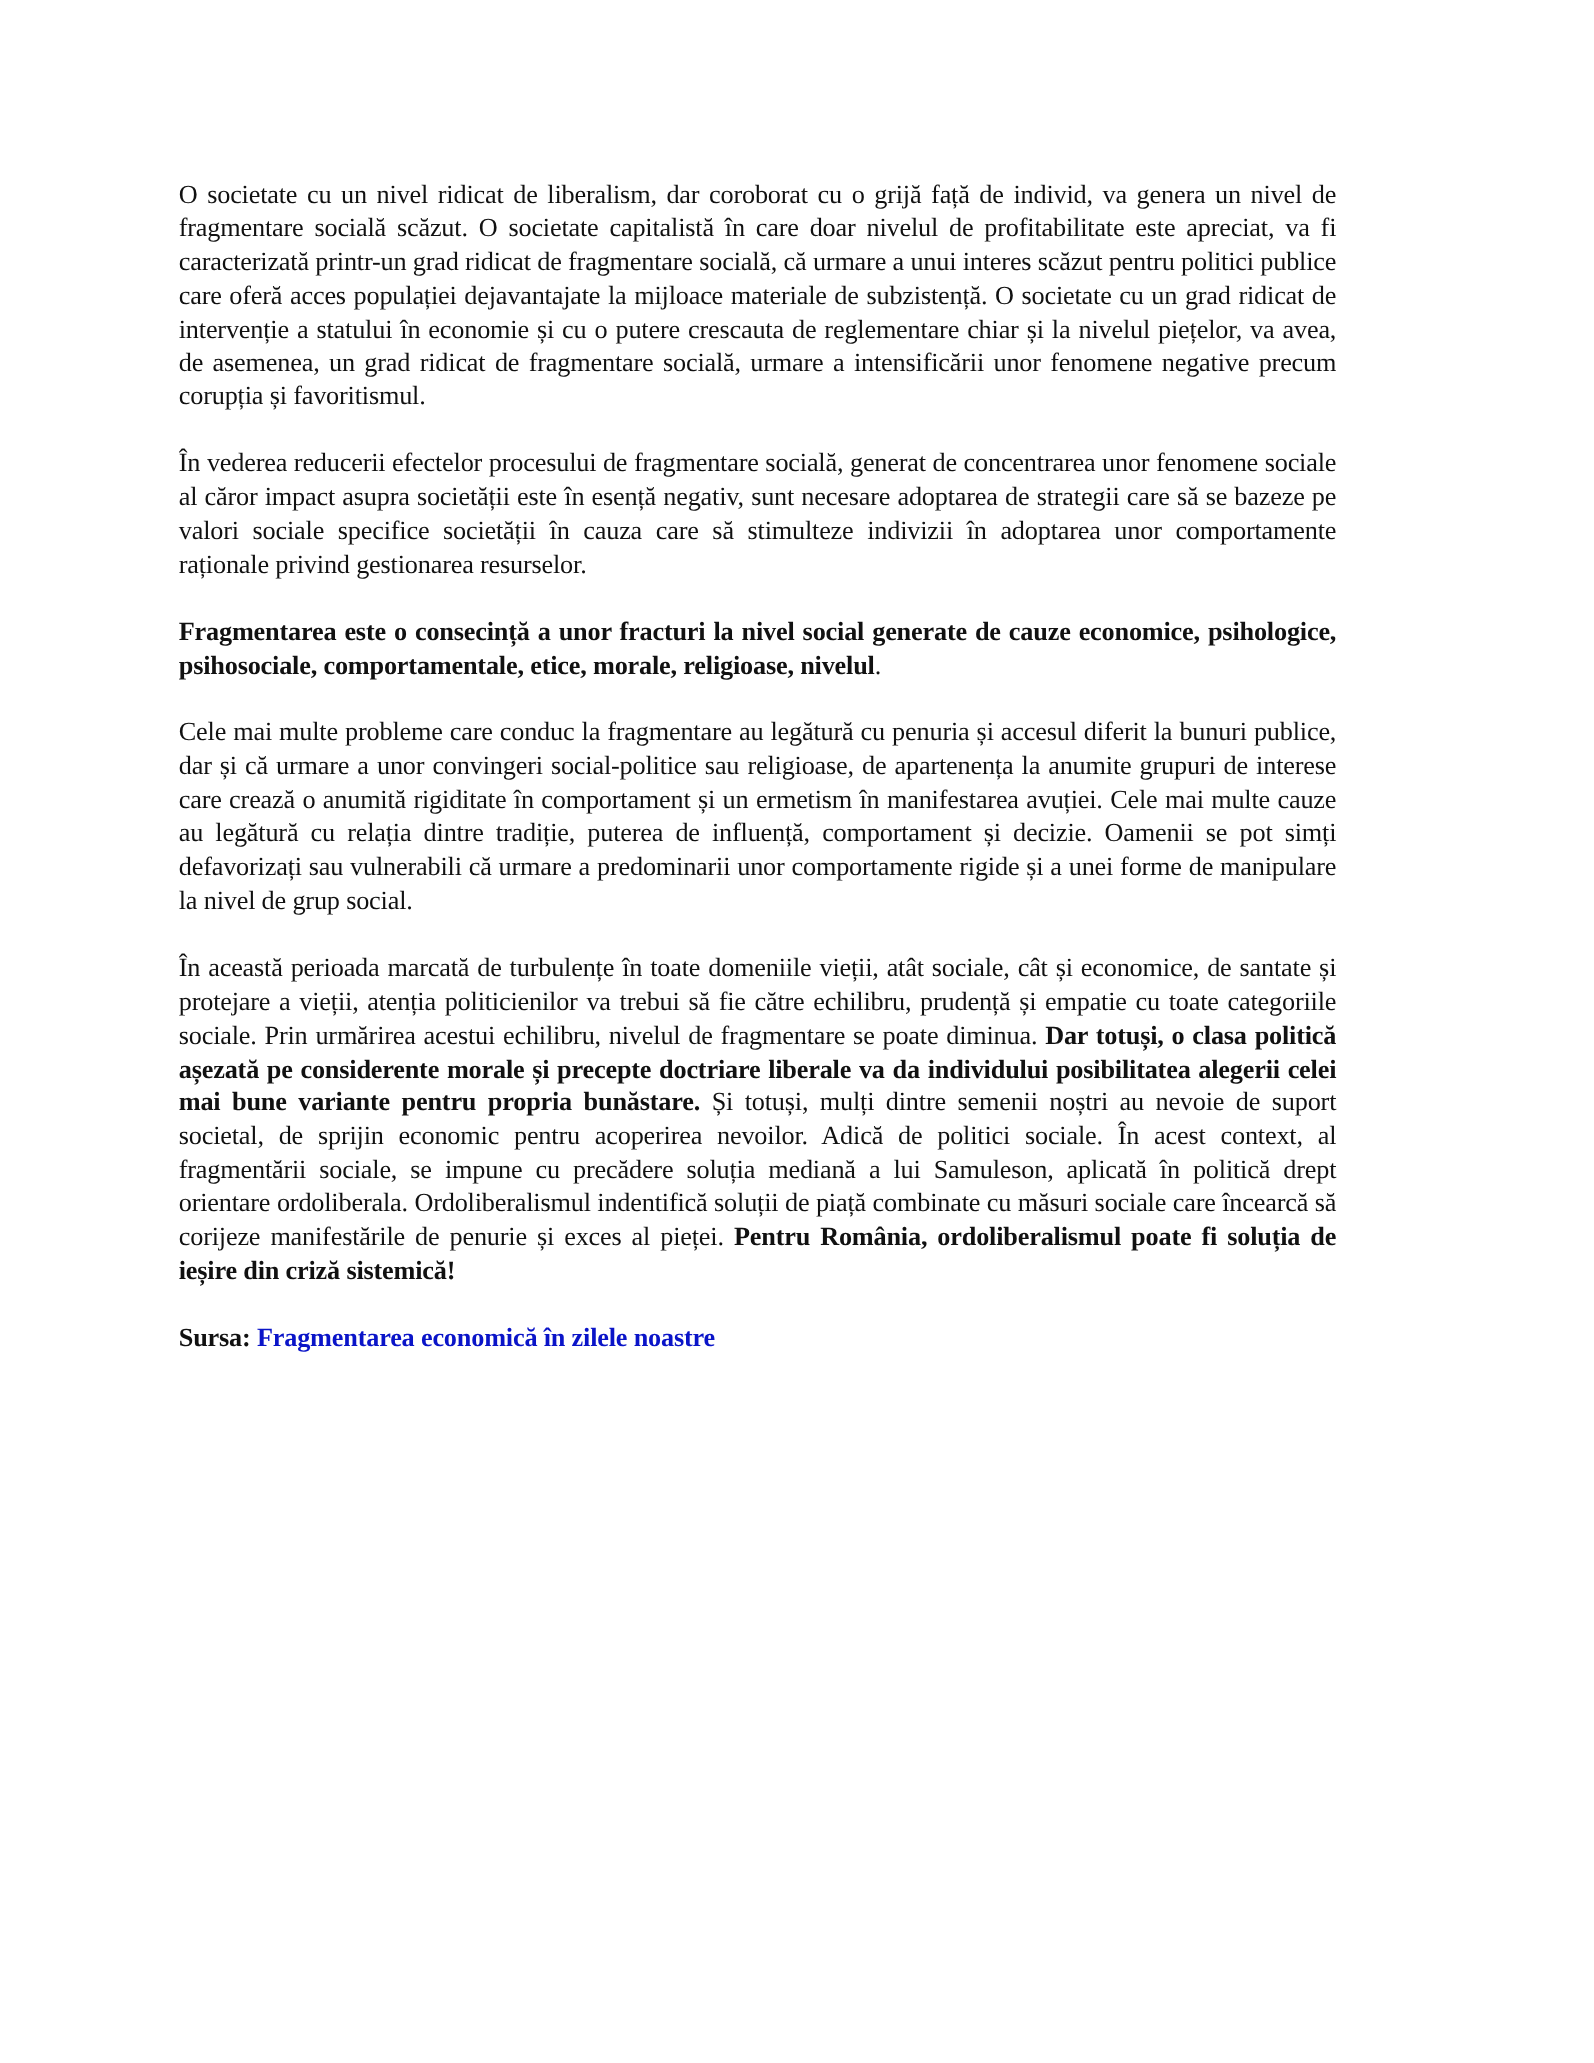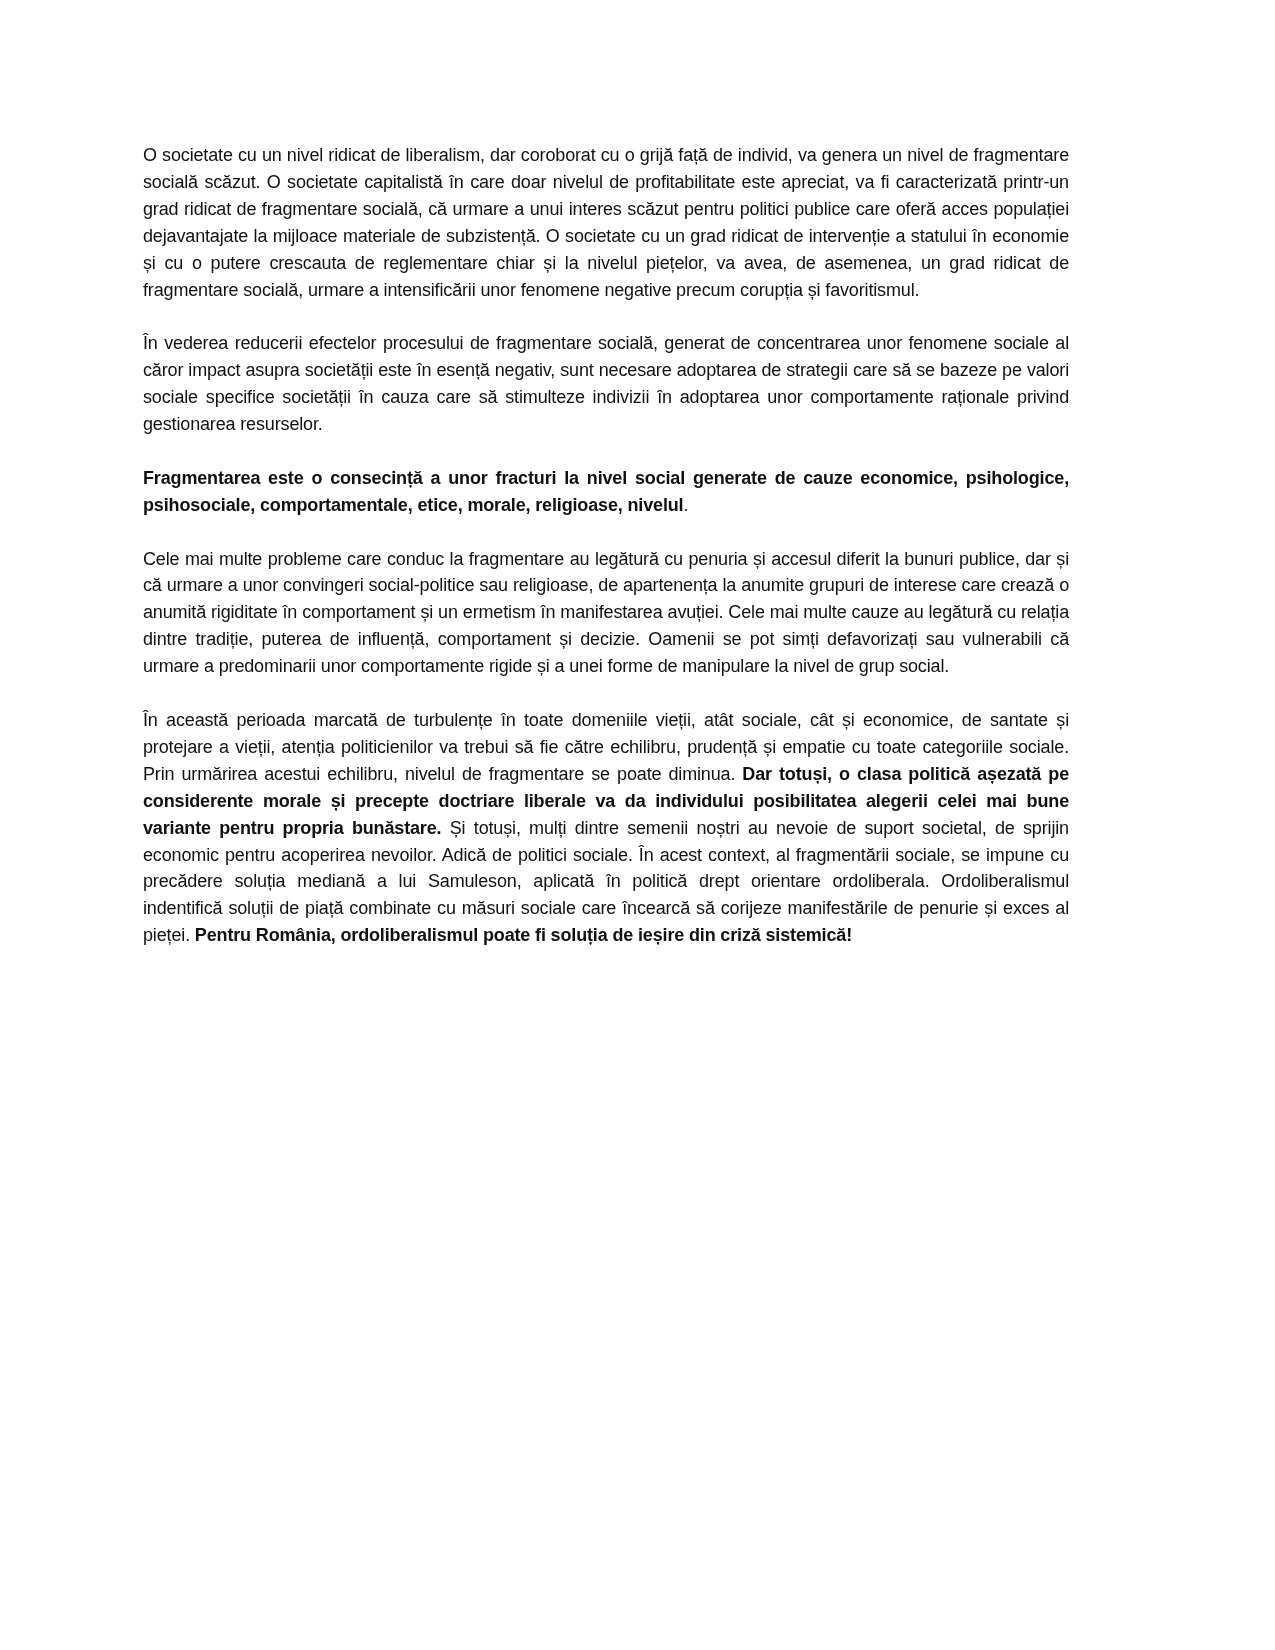--- a/index.html
+++ b/index.html
@@ -11,22 +11,22 @@
       width: 1275px;
       height: 1650px;
       position: relative;
       overflow: hidden;
     }
     .page {
       position: absolute;
       left: 143px;
       top: 142px;
       width: 926px;
-      font-family: Liberation Sans, sans-serif;
-      font-size: 18px;
+      font-family: Liberation Serif, serif;
+      font-size: 21px;
       line-height: 26.9px;
       color: #111111;
       letter-spacing: -0.15px;
     }
     .para {
       margin: 0 0 26.9px 0;
       text-align: justify;
     }
     .bold {
       font-weight: bold;
@@ -50,14 +50,15 @@
 
   <p class="para"><span>În vederea reducerii efectelor procesului de fragmentare socială, generat de concentrarea unor fenomene sociale al căror impact asupra societății este în esență negativ, sunt necesare adoptarea de strategii care să se bazeze pe valori sociale specifice societății în cauza care să stimulteze indivizii în adoptarea unor comportamente raționale privind gestionarea resurselor.</span></p>
 
   <p class="para"><span class="bold">Fragmentarea este o consecință a unor fracturi la nivel social generate de cauze economice, psihologice, psihosociale, comportamentale, etice, morale, religioase, nivelul</span><span>.</span></p>
 
   <p class="para"><span>Cele mai multe probleme care conduc la fragmentare au legătură cu penuria și accesul diferit la bunuri publice, dar și că urmare a unor convingeri social-politice sau religioase, de apartenența la anumite grupuri de interese care crează o anumită rigiditate în comportament și un ermetism în manifestarea avuției. Cele mai multe cauze au legătură cu relația dintre tradiție, puterea de influență, comportament și decizie. Oamenii se pot simți defavorizați sau vulnerabili că urmare a predominarii unor comportamente rigide și a unei forme de manipulare la nivel de grup social.</span></p>
 
   <p class="para"><span>În această perioada marcată de turbulențe în toate domeniile vieții, atât sociale, cât și economice, de santate și protejare a vieții, atenția politicienilor va trebui să fie către echilibru, prudență și empatie cu toate categoriile sociale. Prin urmărirea acestui echilibru, nivelul de fragmentare se poate diminua. </span><span class="bold">Dar totuși, o clasa politică așezată pe considerente morale și precepte doctriare liberale va da individului posibilitatea alegerii celei mai bune variante pentru propria bunăstare.</span><span> Și totuși, mulți dintre semenii noștri au nevoie de suport societal, de sprijin economic pentru acoperirea nevoilor. Adică de politici sociale. În acest context, al fragmentării sociale, se impune cu precădere soluția mediană a lui Samuleson, aplicată în politică drept orientare ordoliberala. Ordoliberalismul indentifică soluții de piață combinate cu măsuri sociale care încearcă să corijeze manifestările de penurie și exces al pieței. </span><span class="bold">Pentru România, ordoliberalismul poate fi soluția de ieșire din criză sistemică!</span></p>
 
 
+  <p class="signature"><span>Sursa: </span><a class="source-link" style="color: rgb(10, 20, 200);">Fragmentarea economică în zilele noastre</a></p>
 
 </div>
 
 </body></html>

